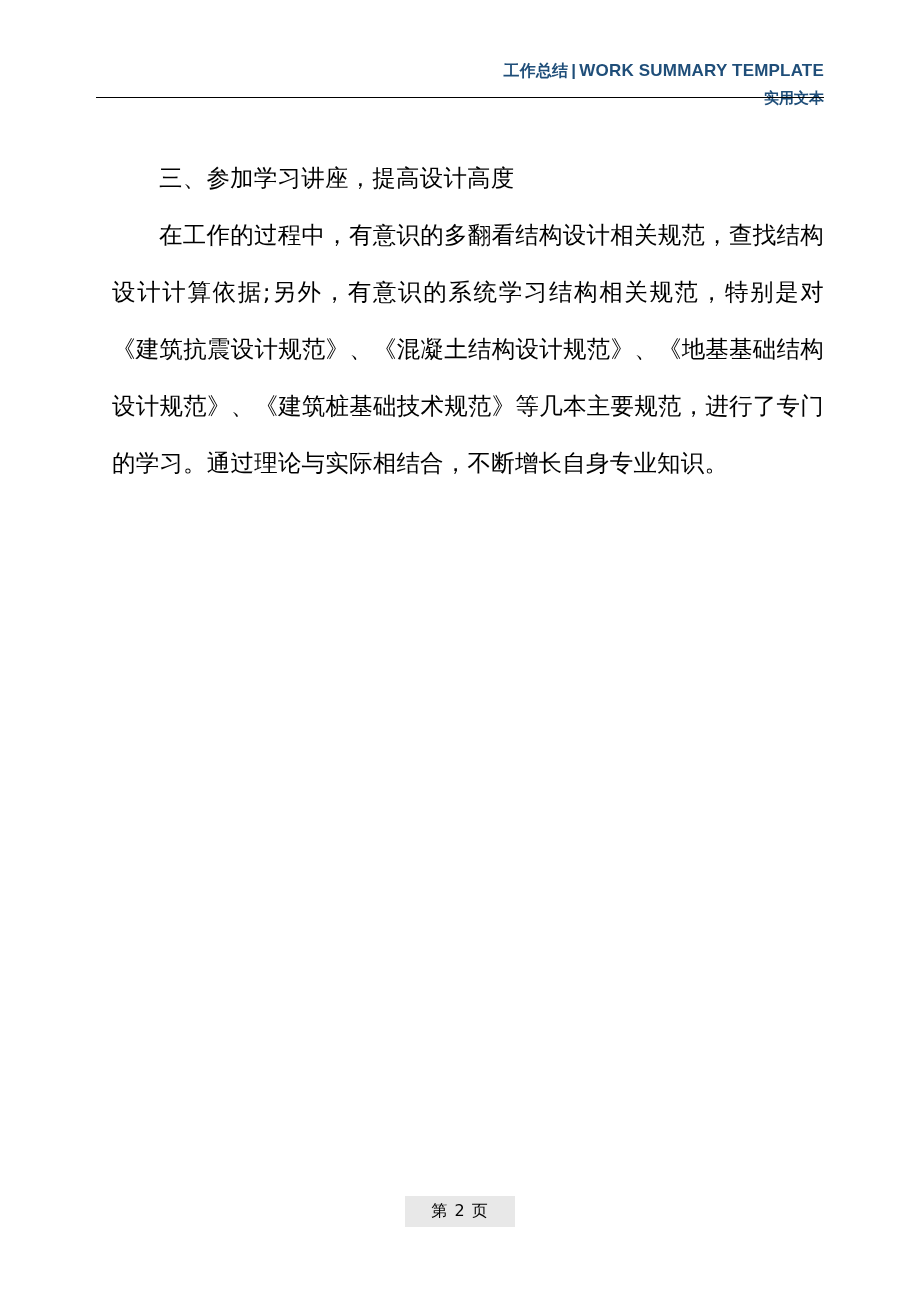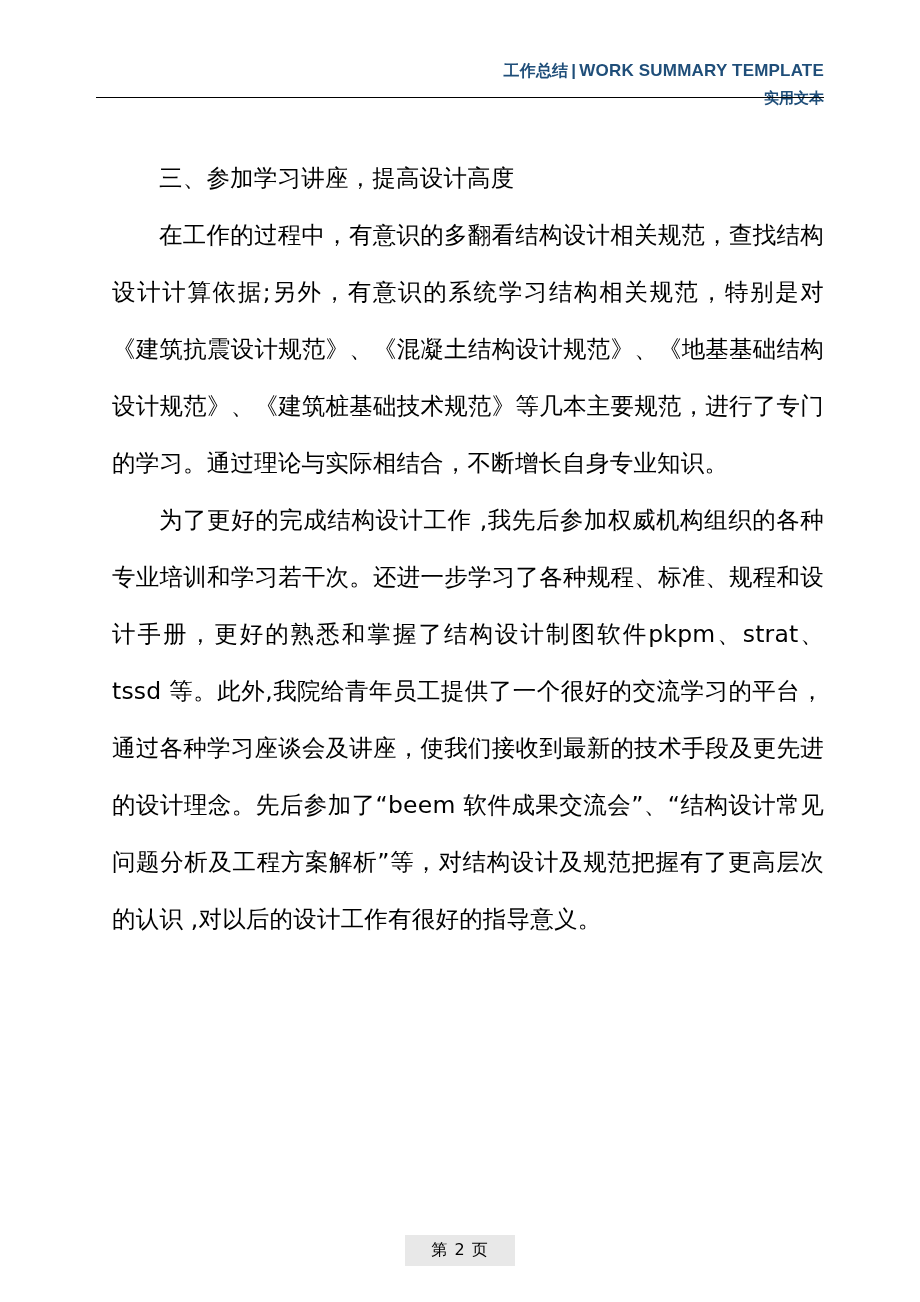--- a/index.html
+++ b/index.html
@@ -93,40 +93,38 @@
     text-align: center;
   }
   .footer-inner {
     display: inline-block;
     background: #e8e8e8;
     padding: 5px 26px;
     font-family: "DejaVu Sans", sans-serif;
     font-size: 16px;
     color: #000000;
     letter-spacing: 1px;
-    margin-top: 39px;
   }
 </style>
 </head>
 <body>
 
 <div class="page">
 
   <div class="header">
     <div class="header-line1">
       <span class="cn">工作总结</span><span class="sep">|</span><span>WORK SUMMARY TEMPLATE</span>
     </div>
     <div class="header-line2">实用文本</div>
   </div>
   <div class="header-rule"></div>
 
   <div class="content">
     <p class="para">三、参加学习讲座，提高设计高度</p>
     <p class="para">在工作的过程中，有意识的多翻看结构设计相关规范，查找结构设计计算依据;另外，有意识的系统学习结构相关规范，特别是对《建筑抗震设计规范》、《混凝土结构设计规范》、《地基基础结构设计规范》、《建筑桩基础技术规范》等几本主要规范，进行了专门的学习。通过理论与实际相结合，不断增长自身专业知识。</p>
-    <p class="para">为了更好的完成结构设计工作 ,我先后参加权威机构组织的各种专业培训和学习若干次。还进一步学习了各种规程、标准、规程和设计手册，更好的熟悉和掌握了结构设计制图软件pkpm、strat、tssd 等。此外,我院给青年员工提供了一个很好的交流学习的平台，通过各种学习座谈会及讲座，使我们接收到最新的技术手段及更先进的设计理念。先后参加了“beem 软件成果交流会”、“结构设计常见问题分析及工程方案解析”等，对结构设计及规范把握有了更高层次的认识 ,对以后的设计工作有很好的指导意义。</p>
   </div>
 
   <div class="footer">
     <span class="footer-inner">
       <span>第</span>
       <span>2</span>
       <span>页</span>
     </span>
   </div>
 

